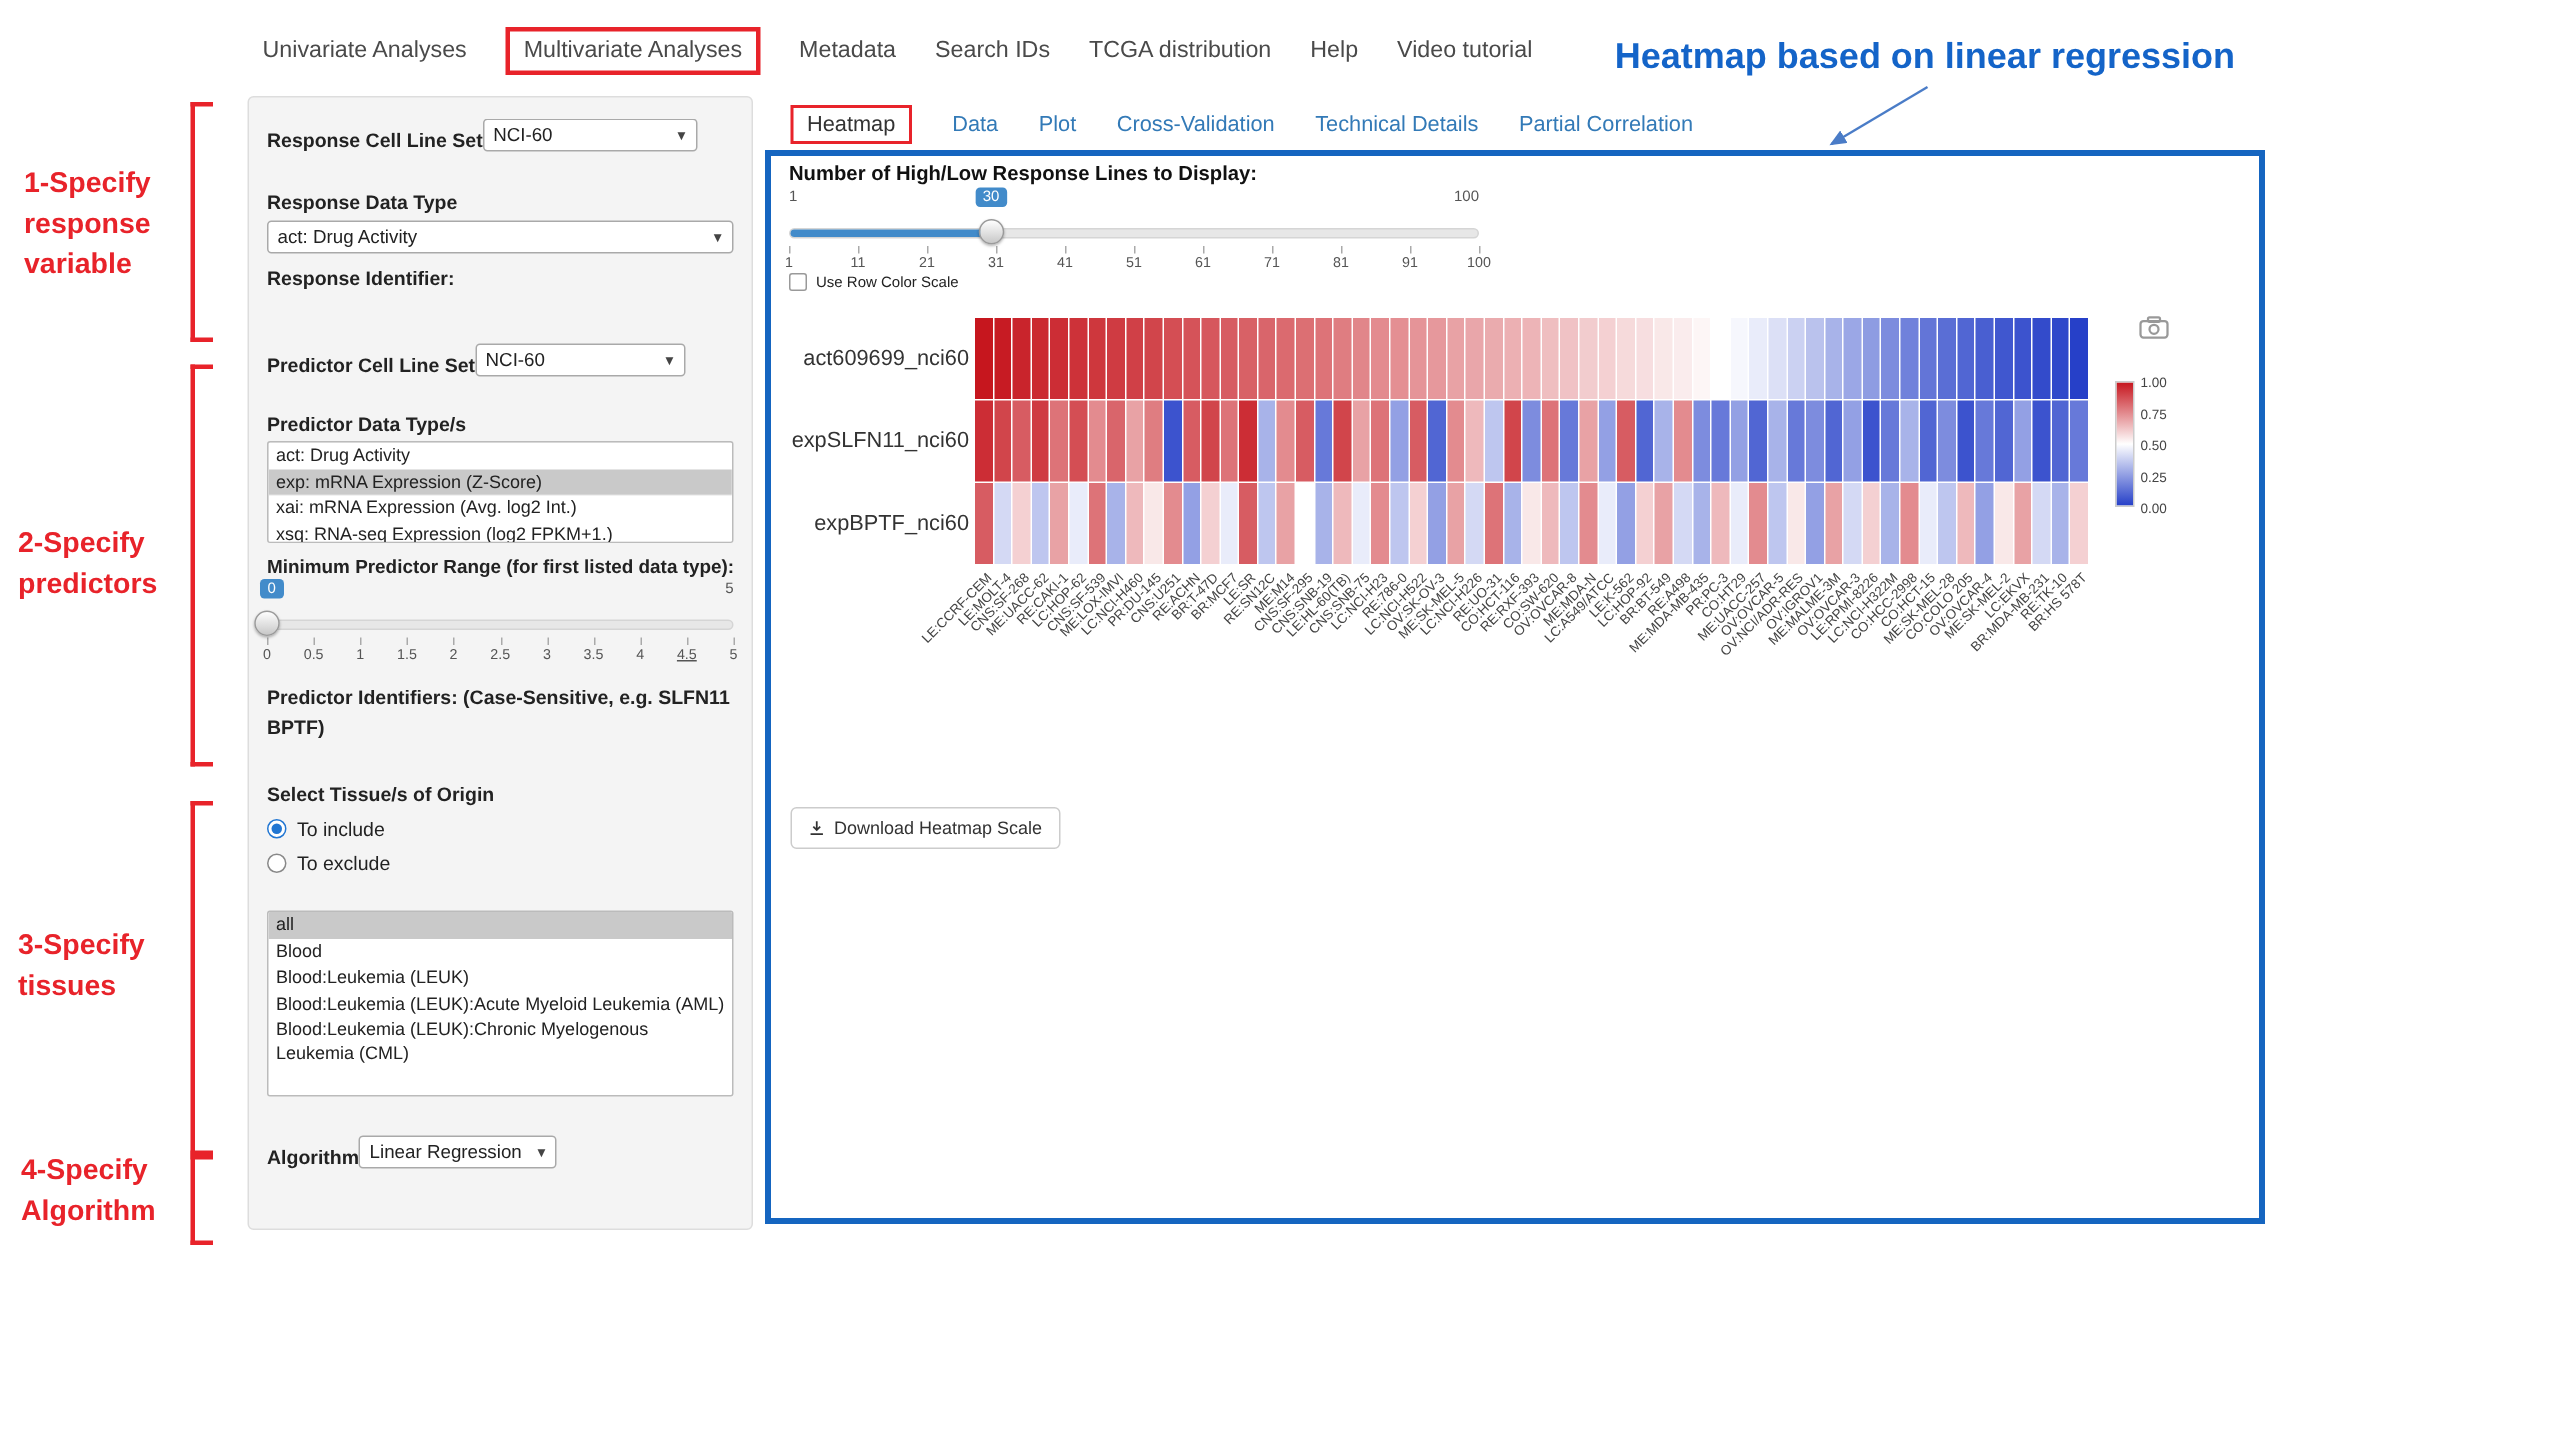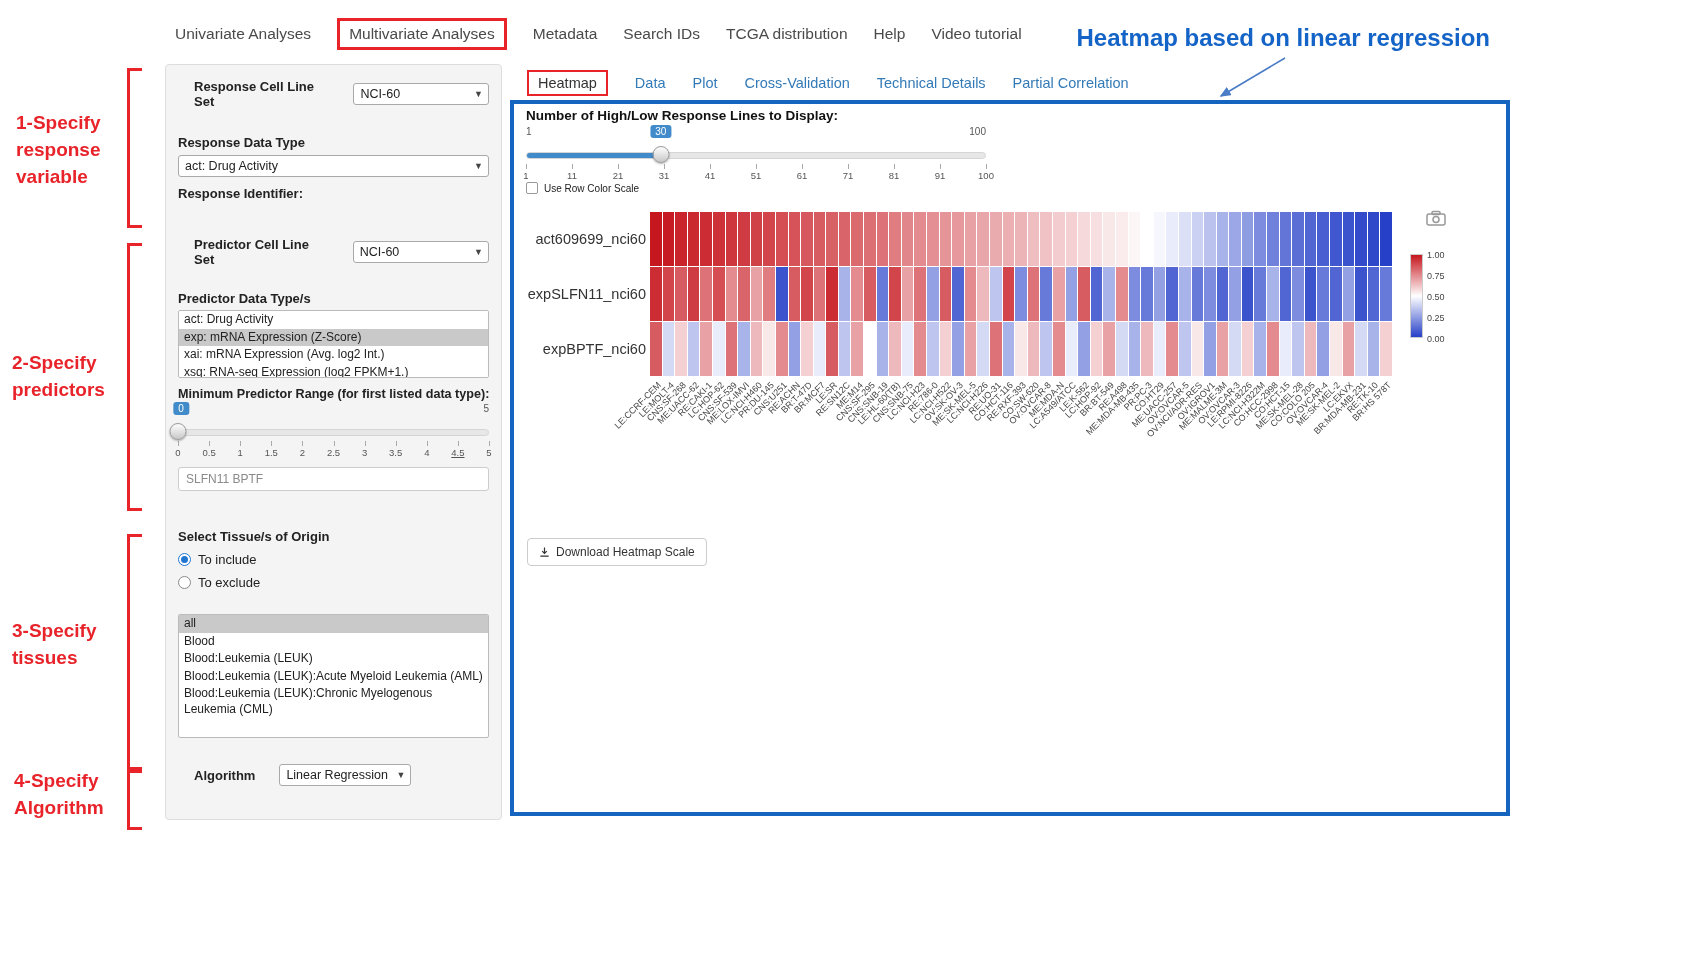--- a/index.html
+++ b/index.html
@@ -15,21 +15,21 @@
   .annot-title { position:absolute; top:24px; right:210px; font-size:24px; font-weight:bold; color:#1464c8; }
   .annot-arrow { position:absolute; left:1195px; top:52px; }
 
   
   .step-label { position:absolute; color:#e8232a; font-size:19px; font-weight:600; line-height:1.42; white-space:pre-line; }
   .bracket { position:absolute; width:15px; border-left:3px solid #e8232a; border-top:3px solid #e8232a; border-bottom:3px solid #e8232a; }
 
   
   .sidebar { position:absolute; left:165px; top:64px; width:337px; height:756px; background:#f4f4f4; border:1px solid #ddd; border-radius:4px; padding:14px 12px; }
   .bold-label { font-weight:bold; font-size:13px; color:#222; }
-  .inline-row { display:flex; align-items:center; gap:24px;margin-left:16px; }
+  .inline-row { display:flex; align-items:flex-end; gap:0; }
   .sel { background:#fff; border:1px solid #a9a9a9; border-radius:3px; height:22px; font-size:12.5px; color:#222; display:flex; align-items:center; justify-content:space-between; padding:0 5px 0 6px; cursor:pointer; }
   .sel .arrow { font-size:9px; color:#444; margin-left:6px; }
   .text-input { width:100%; height:24px; background:#fff; border:1px solid #ccc; border-radius:3px; font-size:12px; color:#8a8a8a; padding:0 7px; font-family:"Liberation Sans", sans-serif; }
   .listbox { background:#fff; border:1px solid #bbb; border-radius:2px; overflow-y:scroll; font-size:12px; color:#222; }
   .list-option { padding:1px 5px; line-height:15.5px; cursor:pointer; }
   .list-option.selected { background:#c9c9c9; }
   .radio-row { display:flex; align-items:center; gap:7px; margin-top:8px; font-size:13px; color:#222; }
   .radio { width:13px; height:13px; border-radius:50%; border:1px solid #888; background:#fff; position:relative; cursor:pointer; flex:0 0 13px; }
   .radio.checked { border-color:#2176d2; }
   .radio.checked::after { content:""; position:absolute; left:2px; top:2px; width:7px; height:7px; border-radius:50%; background:#2176d2; }
@@ -173,23 +173,23 @@
         <div class="tick-label" style="left: 70%;">3.5</div>
         <div class="tick-mark" style="left: 80%;"></div>
         <div class="tick-label" style="left: 80%;">4</div>
         <div class="tick-mark" style="left: 90%;"></div>
         <div class="tick-label" style="left: 90%; text-decoration: underline;">4.5</div>
         <div class="tick-mark" style="left: 100%;"></div>
         <div class="tick-label" style="left: 100%;">5</div>
       </div>
   </div>
 
-  <input class="text-input" style="margin-top: 6px;" value="SLFN11 BPTF">
-
-  <div class="bold-label" style="margin-top:38px;">Select Tissue/s of Origin</div>
+  <div class="bold-label" style="margin-top:10px; line-height:1.5;">Predictor Identifiers: (Case-Sensitive, e.g. SLFN11 BPTF)</div>
+
+  <div class="bold-label" style="margin-top:28px;">Select Tissue/s of Origin</div>
   <div class="radio-row">
     <span class="radio checked"></span>
     <span>To include</span>
   </div>
   <div class="radio-row">
     <span class="radio"></span>
     <span>To exclude</span>
   </div>
 
   <div class="listbox" style="margin-top:24px; height:124px;">

